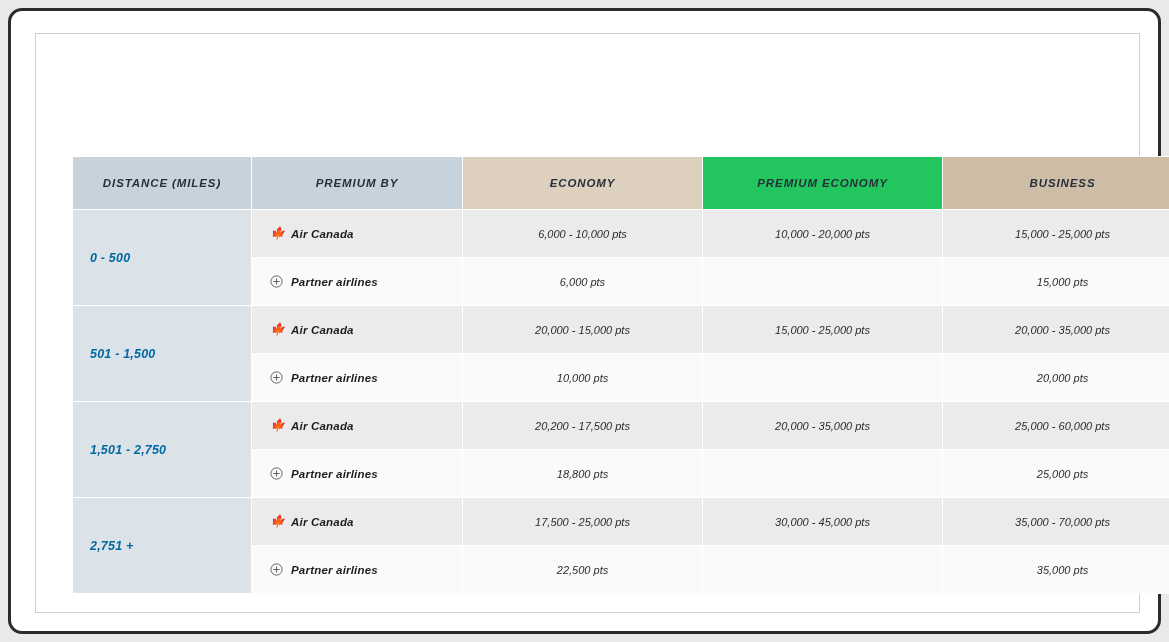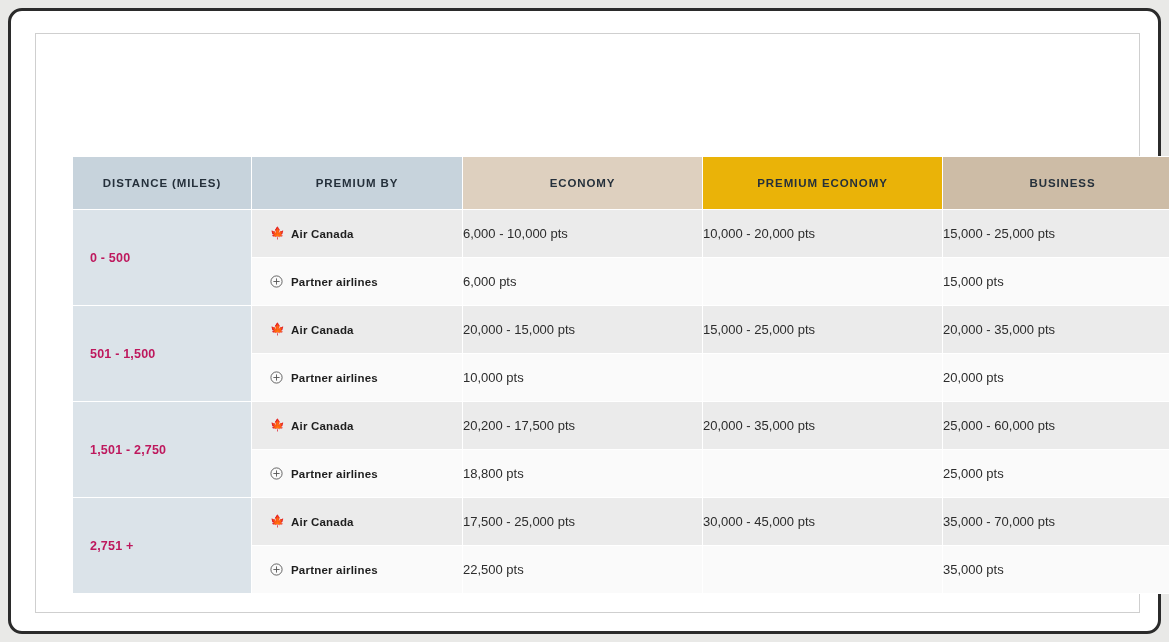--- a/index.html
+++ b/index.html
@@ -41,20 +41,21 @@
     border: 1px solid #cfcfcf;
     background: #ffffff;
     box-sizing: border-box;
   }
   .content {
     position: absolute;
     left: 36px;
     top: 122px;
     width: 1045px;
     box-sizing: border-box;
+    font-style: italic;
   }
   table.award-table {
     border-collapse: collapse;
     width: 1045px;
     table-layout: fixed;
   }
   table.award-table th {
     font-size: 11.5px;
     font-weight: bold;
     letter-spacing: 0.9px;
@@ -69,53 +70,54 @@
   }
   th.col-operated {
     background: #c7d3dc;
     width: 198px;
   }
   th.col-economy {
     background: #ded0bf;
     width: 227px;
   }
   th.col-premium {
-    background: #eab308;
+    background: #22c55e;
     width: 227px;
   }
   th.col-business {
     background: #cdbca6;
     width: 227px;
   }
   td {
     border: 1px solid #ffffff;
     font-size: 11.5px;
     color: #2c2c2c;
     padding: 0;
     height: 47px;
     vertical-align: middle;
   }
   td.distance-cell {
     background: #dbe3e9;
     font-weight: bold;
     font-size: 12.5px;
-    color: #be185d;
+    color: #0369a1;
     padding-left: 17px;
     letter-spacing: 0.2px;
   }
   td.operator-cell {
     padding-left: 18px;
     font-weight: bold;
     font-size: 11.5px;
     color: #1e1e1e;
     letter-spacing: 0.2px;
     white-space: nowrap;
   }
   td.value-cell {
-    font-size: 13px;
+    text-align: center;
+    font-size: 11px;
     color: #2c2c2c;
   }
   tr.row-ac td.operator-cell,
   tr.row-ac td.value-cell {
     background: #ebebeb;
   }
   tr.row-partner td.operator-cell,
   tr.row-partner td.value-cell {
     background: #fafafa;
   }

